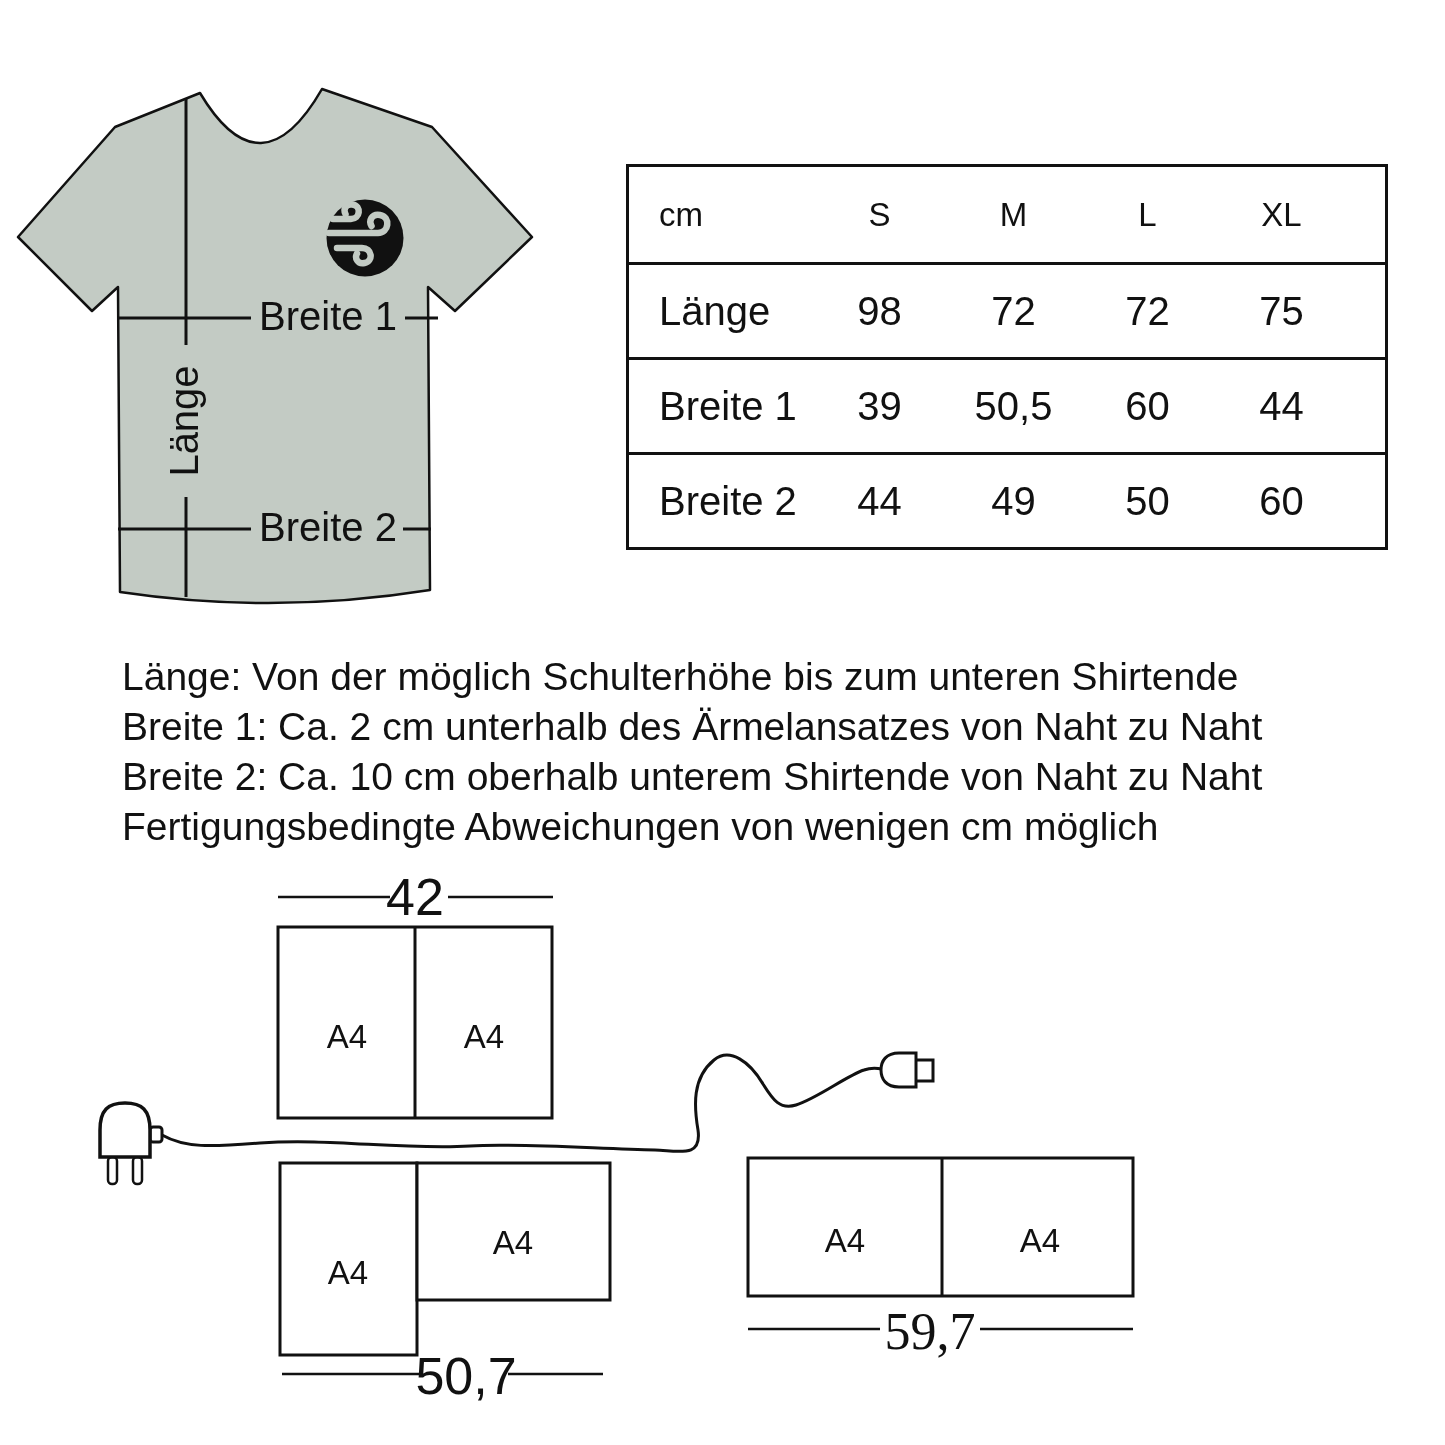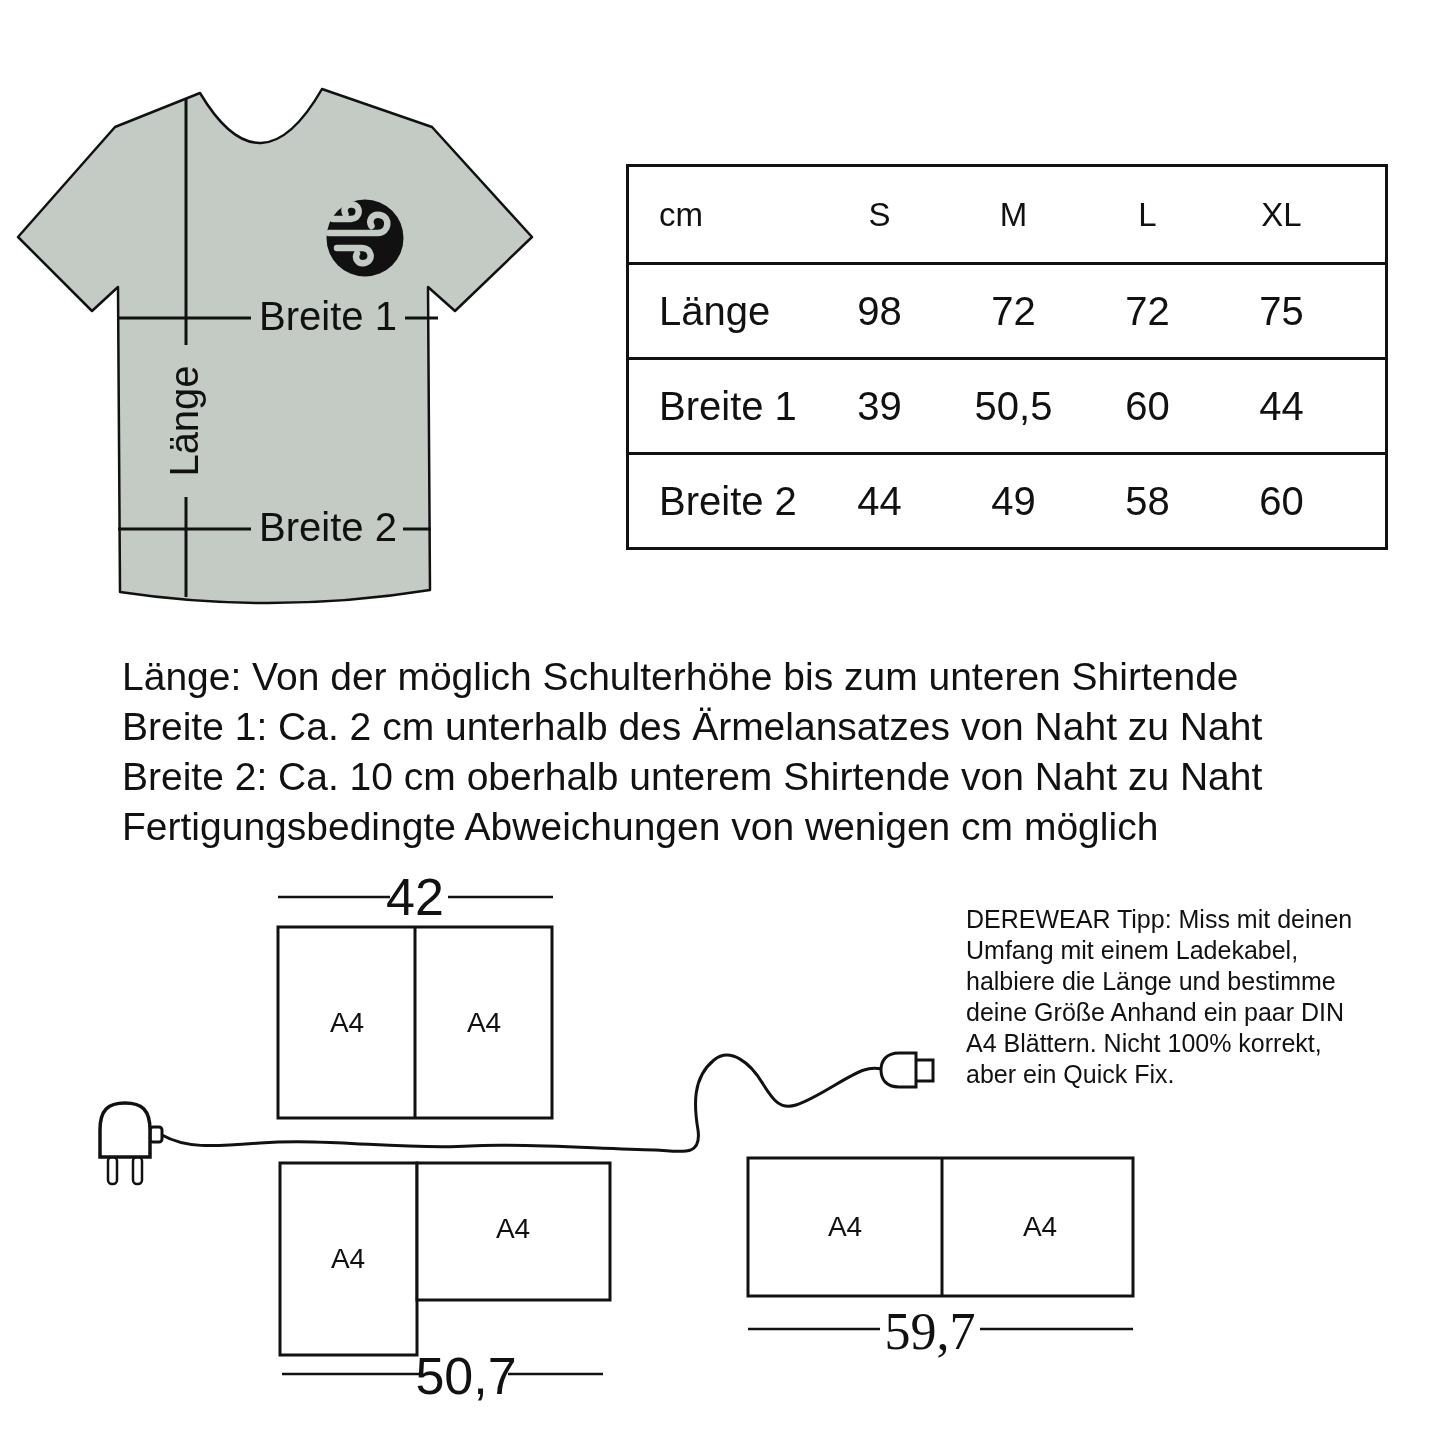--- a/index.html
+++ b/index.html
@@ -28,21 +28,21 @@
   .sizetable tr.hdr{height:98px;}
   .sizetable tr.datarow{height:95px;}
   .sizetable td.rowlabel{text-align:left;padding-left:30px;font-size:40px;}
   .sizetable tr.bline td{border-bottom:3px solid #111;}
 
   
   .notes{position:absolute;left:122px;top:652px;font-size:39px;line-height:50px;white-space:nowrap;}
 
   
   .dim{position:absolute;font-size:52px;}
-  .a4lbl{position:absolute;font-size:28px;}
+  .a4lbl{position:absolute;font-size:33px;margin-top:14px;}
 
   
   .tip{position:absolute;left:966px;top:904px;font-size:25px;line-height:31px;white-space:nowrap;}
 </style>
 </head>
 <body>
 
 <div class="canvas">
 
   <svg class="art" viewBox="0 0 1445 1445">
@@ -142,21 +142,21 @@
         <td>39</td>
         <td>50,5</td>
         <td>60</td>
         <td>44</td>
         <td></td>
       </tr>
       <tr class="datarow">
         <td class="rowlabel">Breite 2</td>
         <td>44</td>
         <td>49</td>
-        <td>58</td>
+        <td>50</td>
         <td>60</td>
         <td></td>
       </tr>
     </tbody>
   </table>
 
   <div class="notes">
     <div>Länge: Von der möglich Schulterhöhe bis zum unteren Shirtende</div>
     <div>Breite 1: Ca. 2 cm unterhalb des Ärmelansatzes von Naht zu Naht</div>
     <div>Breite 2: Ca. 10 cm oberhalb unterem Shirtende von Naht zu Naht</div>
@@ -167,22 +167,14 @@
   <span class="dim ctr" style="left:466px;top:1376px;">50,7</span>
   <span class="dim ctr" style="left:930px;top:1331px;font-family:Liberation Serif, serif;">59,7</span>
 
   <span class="a4lbl ctr" style="left:347px;top:1023px;">A4</span>
   <span class="a4lbl ctr" style="left:484px;top:1023px;">A4</span>
   <span class="a4lbl ctr" style="left:348px;top:1259px;">A4</span>
   <span class="a4lbl ctr" style="left:513px;top:1229px;">A4</span>
   <span class="a4lbl ctr" style="left:845px;top:1227px;">A4</span>
   <span class="a4lbl ctr" style="left:1040px;top:1227px;">A4</span>
 
-  <div class="tip">
-    <div>DEREWEAR Tipp: Miss mit deinen</div>
-    <div>Umfang mit einem Ladekabel,</div>
-    <div>halbiere die Länge und bestimme</div>
-    <div>deine Größe Anhand ein paar DIN</div>
-    <div>A4 Blättern. Nicht 100% korrekt,</div>
-    <div>aber ein Quick Fix.</div>
-  </div>
 
 </div>
 
 </body></html>

